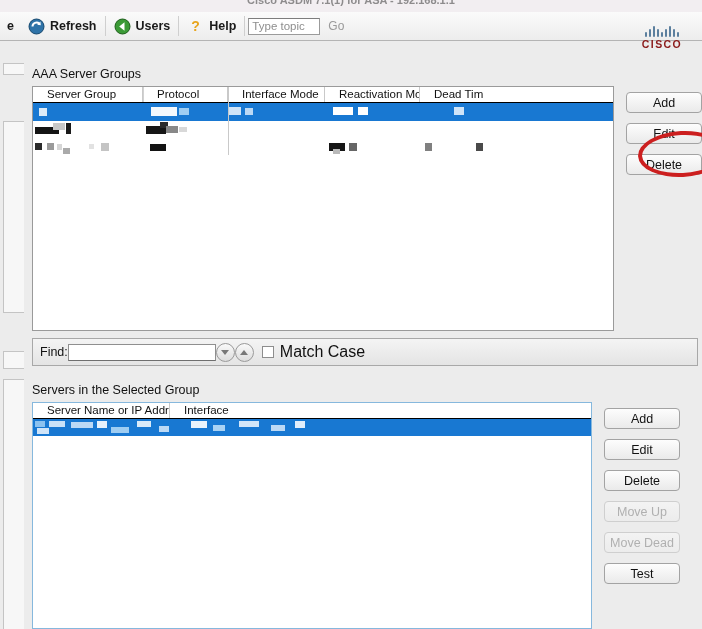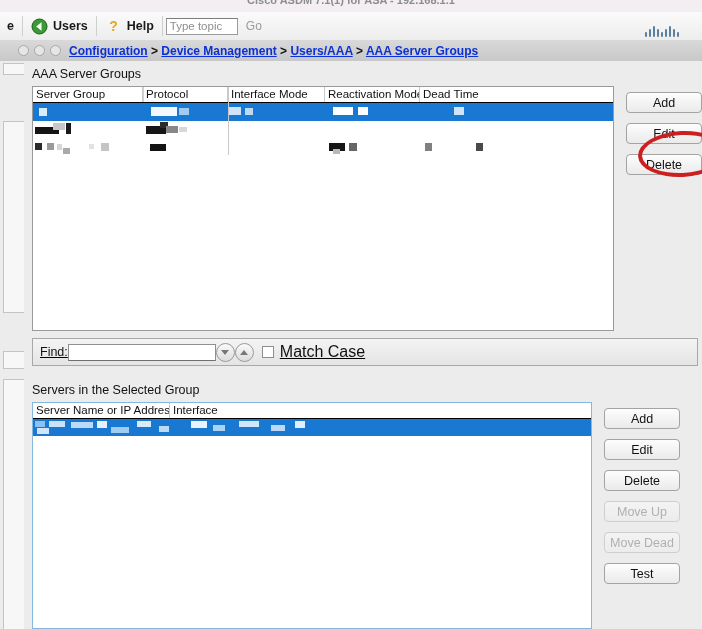--- a/index.html
+++ b/index.html
@@ -79,34 +79,34 @@
 
   
   .aaa-box{
     position:absolute;left:6px;top:25px;width:582px;height:245px;
     background:#fff;border:1px solid #9a9a9a;box-sizing:border-box;overflow:hidden;
   }
   .thead{display:flex;height:15px;background:#fff;border-bottom:1px solid #000;}
   .th{
     font-size:11.5px;color:#111;white-space:nowrap;
     border-right:1px solid #c9c9c9;box-sizing:border-box;
-    padding-left:3px;line-height:15px;overflow:hidden;
+    padding-left:14px;line-height:15px;overflow:hidden;
   }
   .th:last-child{border-right:none;}
   .row{position:relative;height:18px;}
   .row.sel{background:#1878d2;}
   .blk{position:absolute;display:block;}
   .vsplit{position:absolute;top:0;width:1px;background:#d2d2d2;}
 
   
   .findbar{
     position:absolute;left:6px;top:277px;width:666px;height:28px;
     background:linear-gradient(#f4f4f4,#e4e4e4);
     border:1px solid #a8a8a8;box-sizing:border-box;
-    display:flex;align-items:center;padding-left:7px;gap:0;text-decoration:underline;
+    display:flex;align-items:center;padding-left:7px;gap:0;
   }
   .find-lbl{font-size:12.5px;color:#111;}
   .find-inp{
     width:148px;height:17px;background:#fff;border:1px solid #8f8f8f;
     border-bottom-color:#6f6f6f;box-sizing:border-box;
   }
   .rbtn{
     width:19px;height:19px;border-radius:50%;
     background:linear-gradient(#fafafa,#dcdcdc);border:1px solid #9a9a9a;
     display:flex;align-items:center;justify-content:center;box-sizing:border-box;
@@ -148,20 +148,29 @@
 
 <div id="app">
 
   <div class="titlebar">
     <div class="ttl">Cisco ASDM 7.1(1) for ASA - 192.168.1.1</div>
   </div>
 
   <div class="toolbar">
     <div class="tb-item">
       <span class="tb-label">e</span>
+    </div>
+    <div class="tb-item">
+      <svg class="tb-ico" width="17" height="17" viewBox="0 0 17 17">
+        <circle cx="8.5" cy="8.5" r="7.5" fill="#2e73a8"></circle>
+        <circle cx="8.5" cy="8.5" r="7.5" fill="none" stroke="#16486e" stroke-width="1"></circle>
+        <path d="M4.5 8.5a4 4 0 0 1 6.8-2.8" fill="none" stroke="#fff" stroke-width="2"></path>
+        <path d="M12.4 3.6l.4 3.6-3.6-.5z" fill="#fff"></path>
+      </svg>
+      <span class="tb-label">Refresh</span>
     </div>
     <div class="tb-sep"></div>
     <div class="tb-item">
       <svg class="tb-ico" width="17" height="17" viewBox="0 0 17 17">
         <circle cx="8.5" cy="8.5" r="7.5" fill="#3b9a36" stroke="#1d5e1b" stroke-width="1"></circle>
         <path d="M10.5 4.3L5.2 8.5l5.3 4.2z" fill="#fff"></path>
       </svg>
       <span class="tb-label">Users</span>
     </div>
     <div class="tb-sep"></div>
@@ -185,30 +194,20 @@
           <i style="height:5px"></i>
           <i style="height:8px"></i>
         <i style="height:11px"></i>
           <i style="height:8px"></i>
           <i style="height:5px"></i>
       </div>
       <div class="wd">CISCO</div>
     </div>
   </div>
 
-  <div class="crumbbar">
-    <div class="crumb-dots">
-      <i></i>
-      <i></i>
-      <i></i>
-    </div>
-    <div class="crumb-txt">
-      <span class="lnk">Configuration</span><span class="sepx"> &gt; </span><span class="lnk">Device Management</span><span class="sepx"> &gt; </span><span class="lnk">Users/AAA</span><span class="sepx"> &gt; </span><span class="lnk">AAA Server Groups</span>
-    </div>
-  </div>
 
   <div class="rail">
     <div class="pane p1"></div>
     <div class="pane p2"></div>
     <div class="pane p3"></div>
     <div class="pane p4"></div>
   </div>
 
   <div class="content">
 

